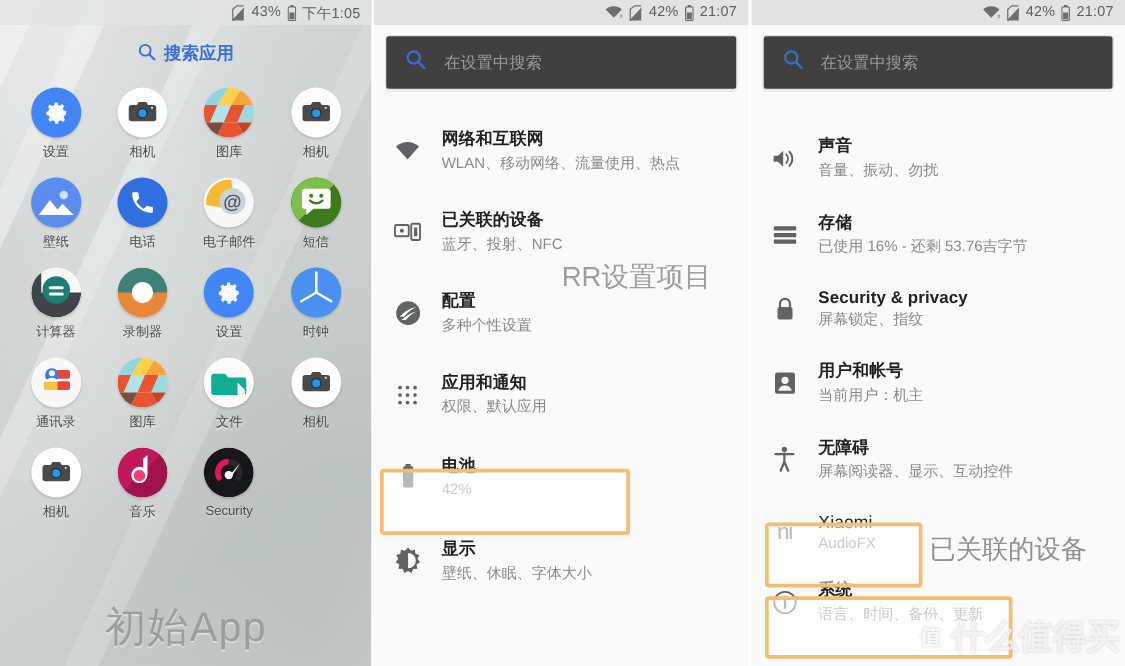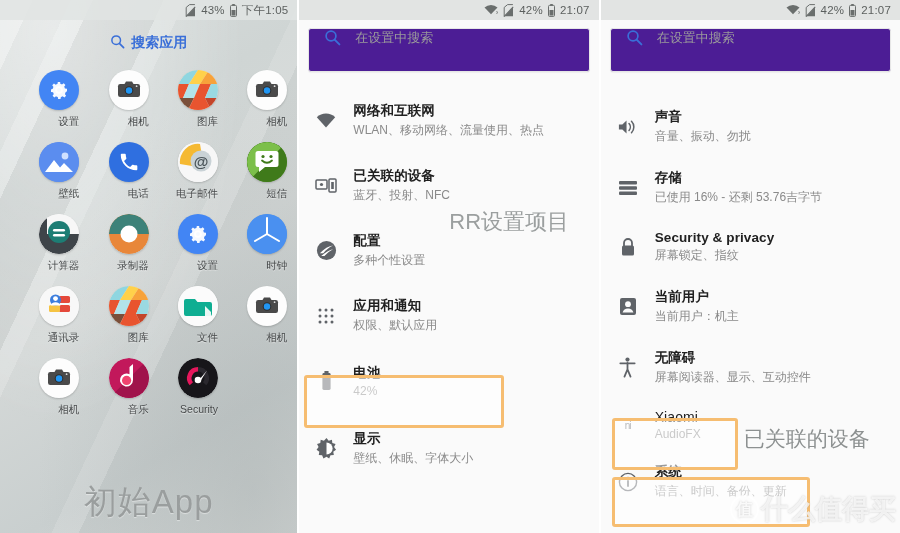--- a/index.html
+++ b/index.html
@@ -43,38 +43,38 @@
   .search-apps {
     position: relative; z-index: 3;
     display: flex; align-items: center; justify-content: center; gap: 6px;
     margin-top: 14px; color: #3a6fd8; font-size: 14px; font-weight: 600;
   }
   .app-grid {
     position: relative; z-index: 3;
     display: grid; grid-template-columns: repeat(4, 1fr);
     row-gap: 13px; padding: 18px 10px 0 10px;
   }
-  .app { display: flex; flex-direction: column; align-items: flex-end; gap: 5px; }
+  .app { display: flex; flex-direction: column; align-items: center; gap: 5px; }
   .app-icon { width: 40px; height: 40px; border-radius: 50%; position: relative; overflow: hidden;
               box-shadow: 0 1px 2px rgba(0,0,0,.18); display:flex; align-items:center; justify-content:center;}
   .app-label { font-size: 10.5px; color: #46494a; text-shadow: 0 1px 1px rgba(255,255,255,.6); }
   .overlay-note {
     position: absolute; z-index: 5;
     color: #9a9e9e; font-weight: 400;
     text-shadow: 0 1px 1px rgba(255,255,255,.45);
   }
   .note-app { left: 0; right: 0; bottom: 8px; text-align: center; font-size: 33px; letter-spacing: 1px; }
   .note-rr  { left: 150px; top: 207px; font-size: 22px; color: #9b9f9f; }
   .note-model { left: 143px; top: 425px; font-size: 21px; color: #8d9191; }
 
   
   .settings-search {
-    margin: 8px 9px 0 9px; height: 44px; background: #4c1d95;
+    margin: 8px 9px 0 9px; height: 44px; background: #404040;
     border: 1px solid #e6e6e6; border-radius: 3px;
-    display: flex; gap: 14px; padding-left: 15px;
+    display: flex; align-items: center; gap: 14px; padding-left: 15px;
     box-shadow: 0 1px 1px rgba(0,0,0,.05);
   }
   .settings-search .ph { color: #9b9b9b; font-size: 13px; }
 
   
   .settings-list { padding-top: 6px; position: relative; }
   .srow { display: flex; align-items: center; gap: 14px; padding: 9px 12px 9px 14px; position: relative; }
   .srow .s-ico { width: 26px; min-width: 26px; display: flex; align-items: center; justify-content: center; color: #5f6368; }
   .srow .s-txt { display: flex; flex-direction: column; gap: 2px; justify-content: center; }
   .s-title { font-size: 13.5px; color: #212121; font-weight: 700; letter-spacing: .1px; }
@@ -95,21 +95,21 @@
     font-size: 27px; font-weight: 700; color: rgba(255,255,255,.72);
     text-shadow: 0 0 2px rgba(140,140,140,.45);
     display: flex; align-items: center; gap: 2px; pointer-events: none;
   }
   .wm-circle {
     width: 29px; height: 29px; border-radius: 50%;
     border: 2.5px solid rgba(255,255,255,.78);
     display: flex; align-items: center; justify-content: center;
     font-size: 17px; font-weight: 700; color: rgba(255,255,255,.85);
   }
-  .mi-badge { font-size: 10px; font-weight: 400; color: #6b6f72; letter-spacing: -1px; }
+  .mi-badge { font-size: 18px; font-weight: 400; color: #6b6f72; letter-spacing: -1px; }
 </style>
 </head>
 <body>
 
 <div class="stage">
 
   <div class="panel panel-launcher">
     <div class="wallpaper-texture"></div>
 
     <div class="statusbar">
@@ -613,21 +613,21 @@
 
       <div class="srow" style="padding-top:12px;padding-bottom:12px">
         <span class="s-ico">
           <svg width="18" height="19" viewBox="0 0 18 19">
               <rect x="1" y="1" width="16" height="17" rx="2" fill="#5f6368"></rect>
               <circle cx="9" cy="7.2" r="2.9" fill="#fafafa"></circle>
               <path d="M3.6 15.6a5.6 5.6 0 0 1 10.8 0z" fill="#fafafa"></path>
             </svg>
         </span>
         <span class="s-txt">
-          <span class="s-title">当前用户</span>
+          <span class="s-title">用户和帐号</span>
           <span class="s-sub">当前用户：机主</span>
         </span>
       </div>
 
       <div class="srow" style="padding-top:12px;padding-bottom:12px">
         <span class="s-ico">
           <svg width="17" height="21" viewBox="0 0 18 22">
               <circle cx="9" cy="2.6" r="2.2" fill="#5f6368"></circle>
               <path d="M1.4 6.6h15.2" stroke="#5f6368" stroke-width="1.9" stroke-linecap="round"></path>
               <path d="M9 6v7m0 0-3.2 7.6M9 13l3.2 7.6" stroke="#5f6368" stroke-width="1.9" stroke-linecap="round" fill="none"></path>

